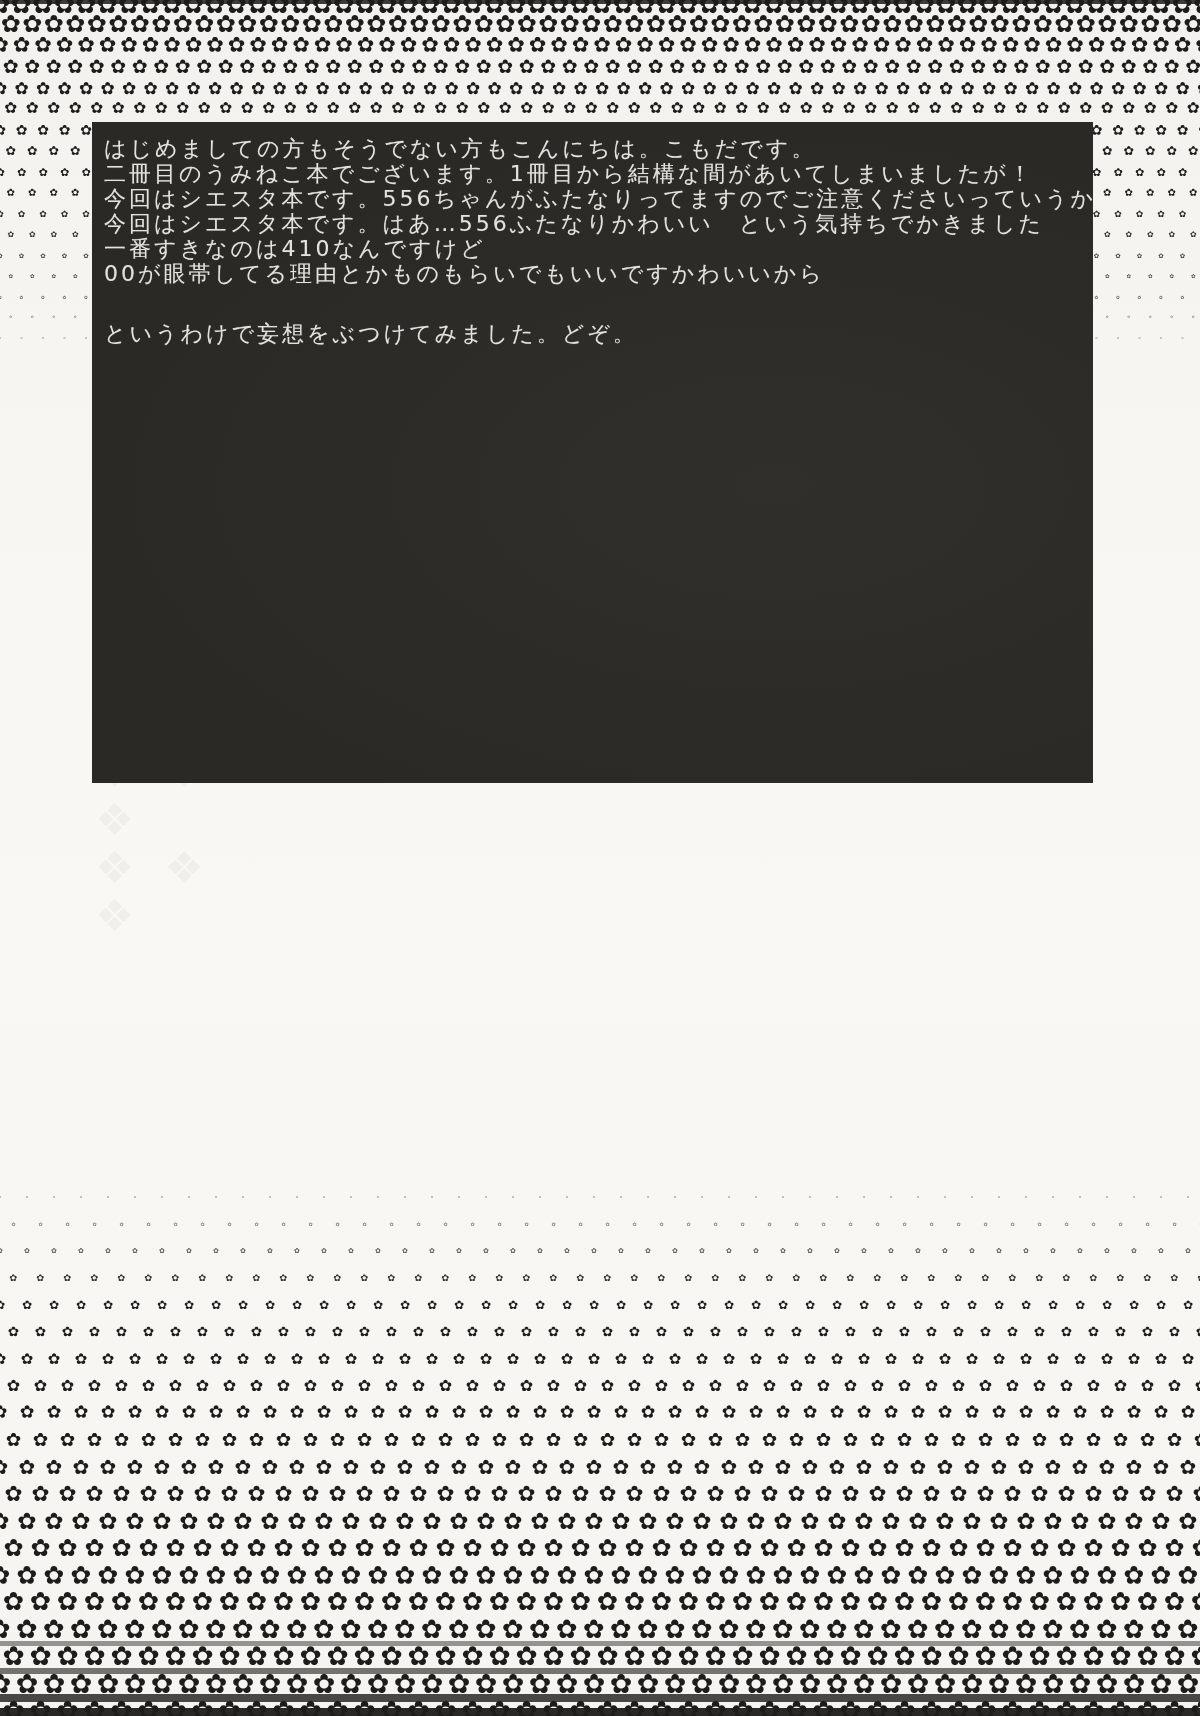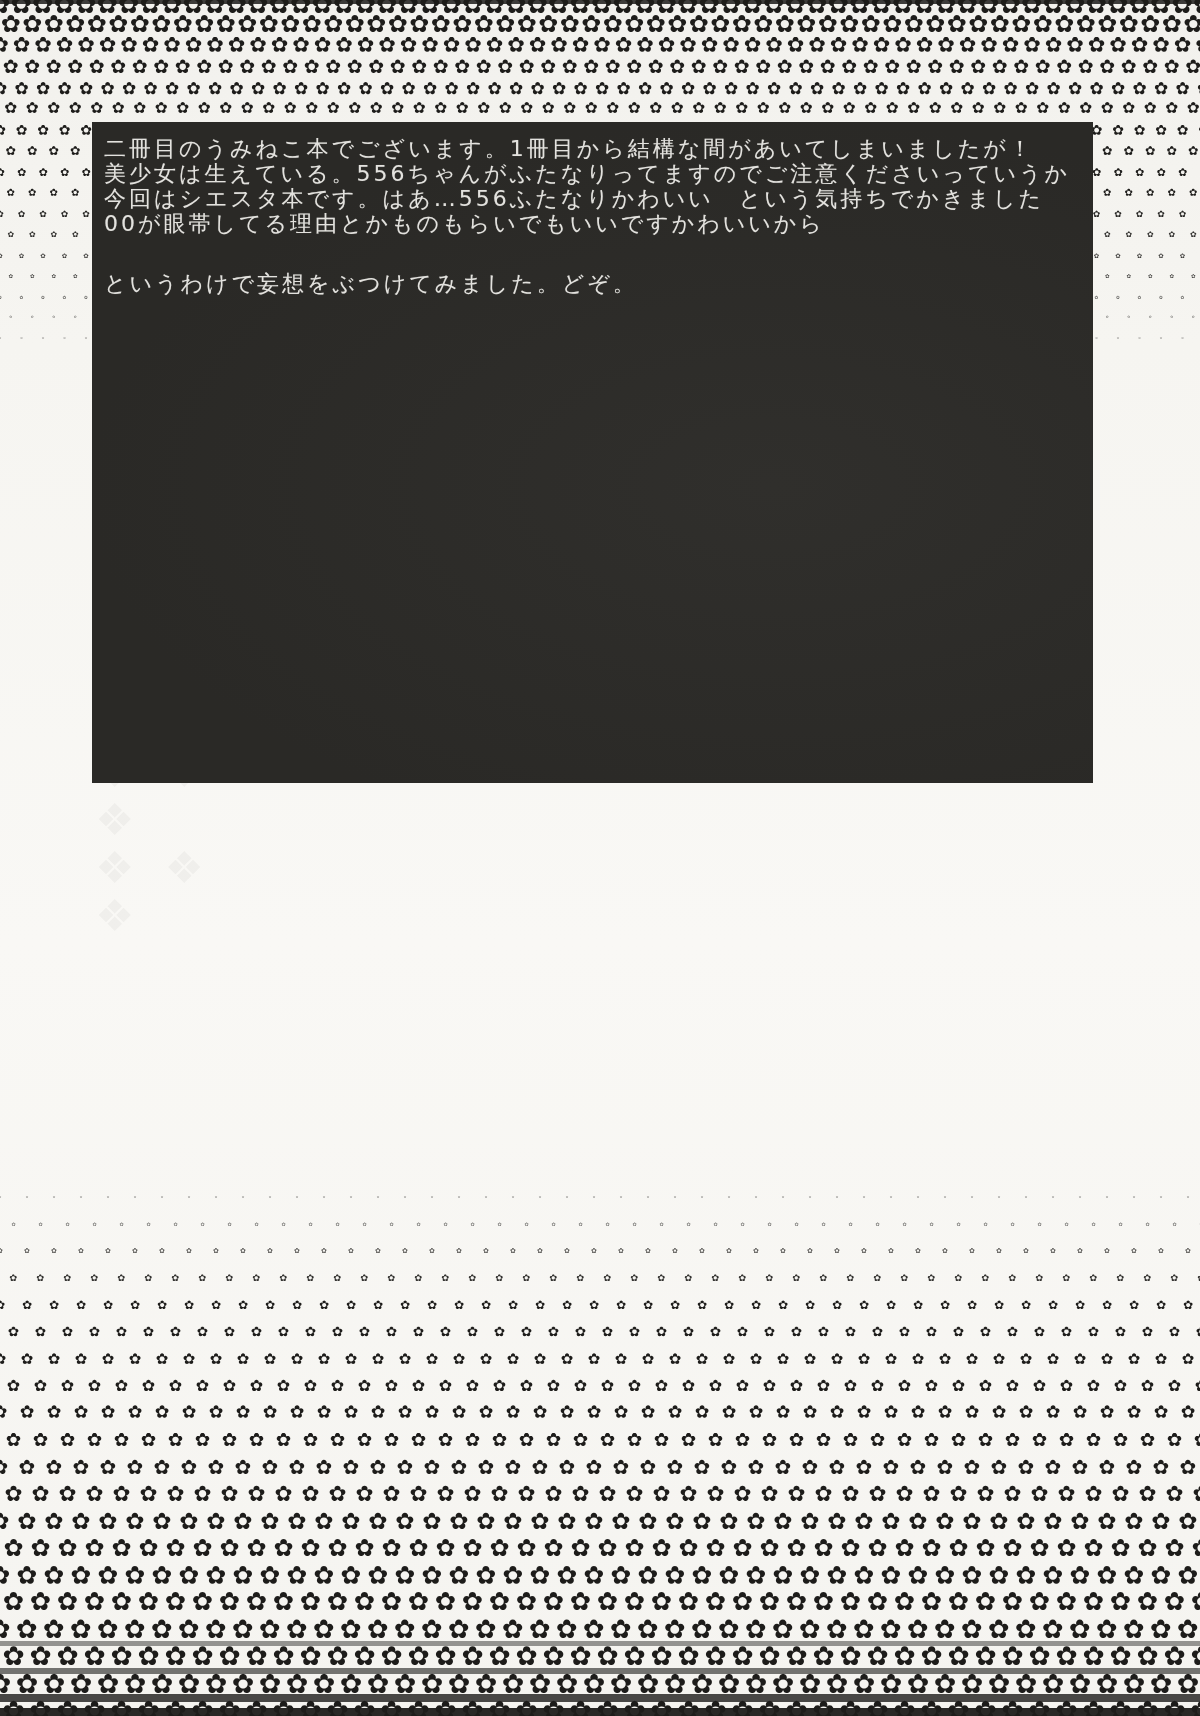--- a/index.html
+++ b/index.html
@@ -2001,22 +2001,24 @@
       <div class="band" style="top: 1668px; height: 6px; background: rgb(29, 28, 26); opacity: 0.6;"></div>
       <div class="band" style="top: 1694px; height: 8px; background: rgb(29, 28, 26); opacity: 0.8;"></div>
       <div class="band" style="top: 1708px; height: 10px; background: rgb(29, 28, 26); opacity: 0.95;"></div>
     </div>
 
   <div class="watermark">❖ ❖ ❖
 ❖ ❖ ❖</div>
 
   <div class="afterword-box">
     <div id="afterword-text" class="afterword-text">
+        <div class="aw-line">はじめましての方もそうでない方もこんにちは。こもだです。</div>
         <div class="aw-line">二冊目のうみねこ本でございます。1冊目から結構な間があいてしまいましたが！</div>
-        <div class="aw-line">美少女は生えている。556ちゃんがふたなりってますのでご注意くださいっていうか</div>
+        <div class="aw-line">今回はシエスタ本です。556ちゃんがふたなりってますのでご注意くださいっていうか</div>
         <div class="aw-line">今回はシエスタ本です。はあ…556ふたなりかわいい　という気持ちでかきました</div>
+        <div class="aw-line">一番すきなのは410なんですけど</div>
         <div class="aw-line">00が眼帯してる理由とかものもらいでもいいですかわいいから</div>
         <div class="aw-line blank"></div>
         <div class="aw-line">というわけで妄想をぶつけてみました。どぞ。</div>
       </div>
   </div>
 
 </div>
 
 </body></html>

